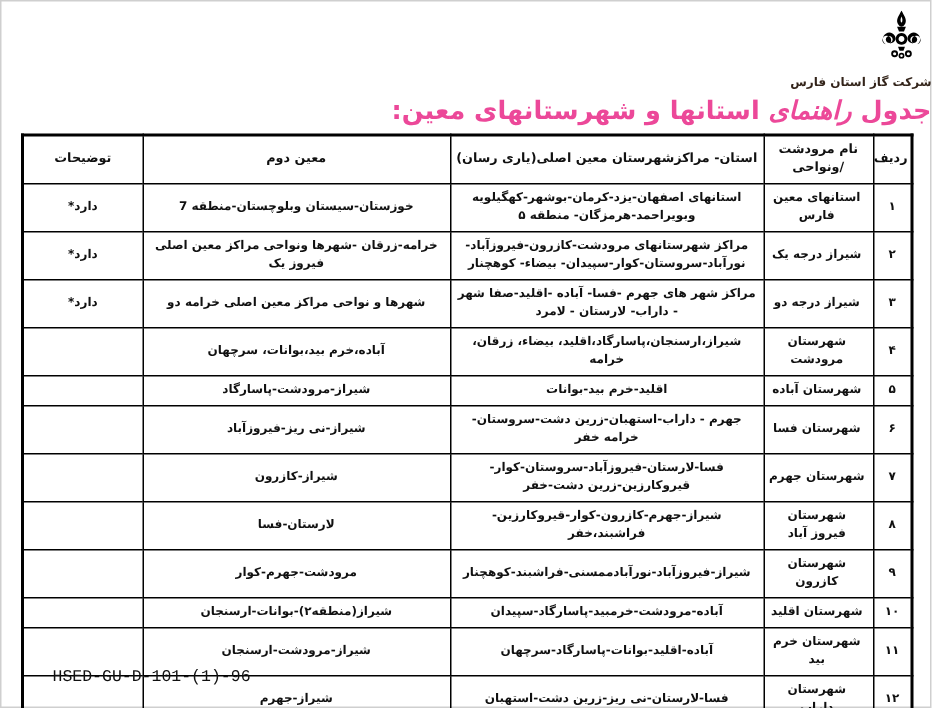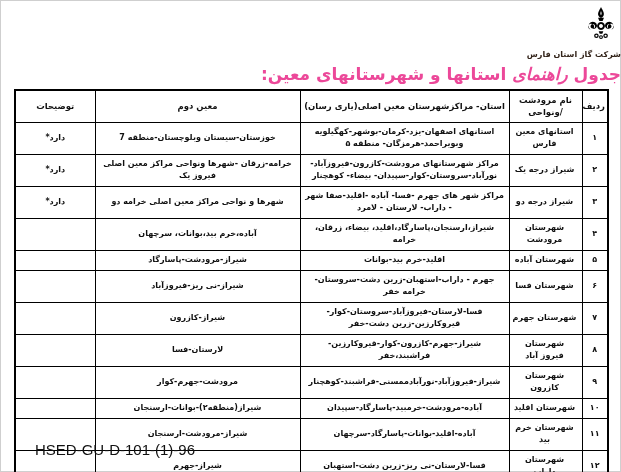--- a/index.html
+++ b/index.html
@@ -49,22 +49,22 @@
     line-height:1.5;
   }
   col.c-num   { width:26px; }
   col.c-name  { width:73px; }
   col.c-main  { width:209px; }
   col.c-second{ width:205px; }
   col.c-notes { width:80px; }
   td.cell-name { text-align:center; padding-right:5px; }
   .footer-code {
     position:absolute; left:35px; bottom:14px;
-    font-family:Liberation Sans, sans-serif;
-    font-size:15px; color:#111;
+    font-family:Liberation Mono, monospace;
+    font-size:11px; color:#111;
     direction:ltr;
   }
 </style>
 </head>
 <body>
 
 <div class="page-header">
   <svg class="logo" viewBox="0 0 100 110" xmlns="http://www.w3.org/2000/svg">
     <g fill="#000">
 

